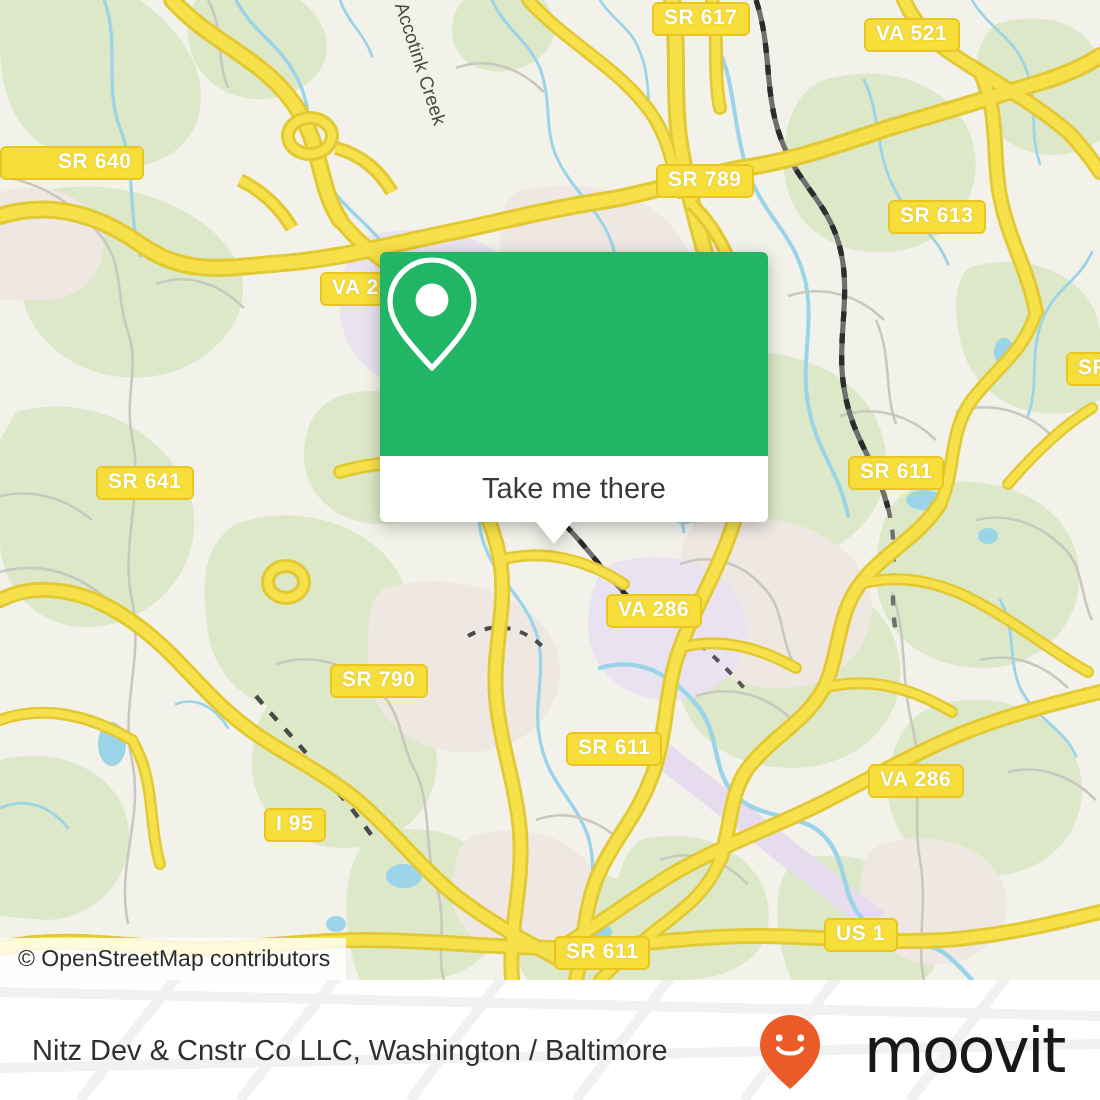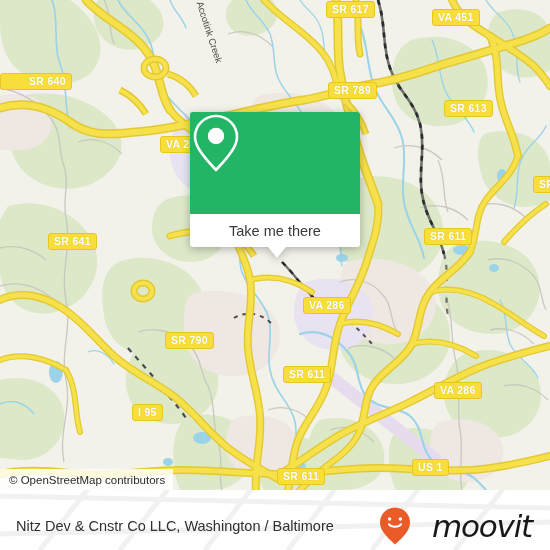--- a/index.html
+++ b/index.html
@@ -63,22 +63,22 @@
     background: rgba(255,255,255,0.82);
     font-size: 11.5px;
     color: #2b2b2b;
     white-space: nowrap;
     font-family: "Liberation Sans", sans-serif;
   }
 
   
   #popup {
     position: absolute;
-    left: 190px; top: 112px;
-    width: 170px;
+    left: 190px; top: 126px;
+    width: 194px;
     filter: drop-shadow(0 2px 4px rgba(0,0,0,0.28));
   }
   #popup-head {
     height: 102px;
     background: #21b565;
     border-radius: 3px 3px 0 0;
     display: flex; align-items: center; justify-content: center;
   }
   #popup-body {
     height: 33px;
@@ -116,21 +116,21 @@
     display: flex; align-items: center;
     justify-content: space-between;
     padding: 0 18px 0 16px;
   }
   #footer-title {
     font-size: 14.5px;
     color: #2f3033;
     white-space: nowrap;
     font-family: "Liberation Sans", sans-serif;
   }
-  #brand { display: flex; align-items: center; gap: 20px; font-style: italic; }
+  #brand { display: flex; align-items: center; gap: 20px; }
   #brand-word {
     font-size: 31px;
     color: #17181a;
     letter-spacing: -1.2px;
     line-height: 31px;
     font-family: "DejaVu Sans", sans-serif;
     font-weight: 400;
   }
 </style>
 </head>
@@ -327,21 +327,21 @@
         </g>
       </g>
     </svg>
 
     <div class="creeklabel" style="left:205px; top:0px; transform: rotate(72deg); transform-origin: left top;">
       <span>Accotink Creek</span>
     </div>
 
     <div id="shield-layer">
         <div class="shield" style="left: 326px; top: 1px;">SR 617</div>
-        <div class="shield" style="left: 432px; top: 9px;">VA 451</div>
+        <div class="shield" style="left: 432px; top: 9px;">VA 521</div>
         <div class="shield" style="left: 0px; top: 73px; padding-left: 28px;">SR 640</div>
         <div class="shield" style="left: 328px; top: 82px;">SR 789</div>
         <div class="shield" style="left: 444px; top: 100px;">SR 613</div>
         <div class="shield" style="left: 160px; top: 136px;">VA 286</div>
         <div class="shield" style="left: 48px; top: 233px;">SR 641</div>
         <div class="shield" style="left: 424px; top: 228px;">SR 611</div>
         <div class="shield" style="left: 533px; top: 176px;">SR 786</div>
         <div class="shield" style="left: 303px; top: 297px;">VA 286</div>
         <div class="shield" style="left: 165px; top: 332px;">SR 790</div>
         <div class="shield" style="left: 283px; top: 366px;">SR 611</div>

